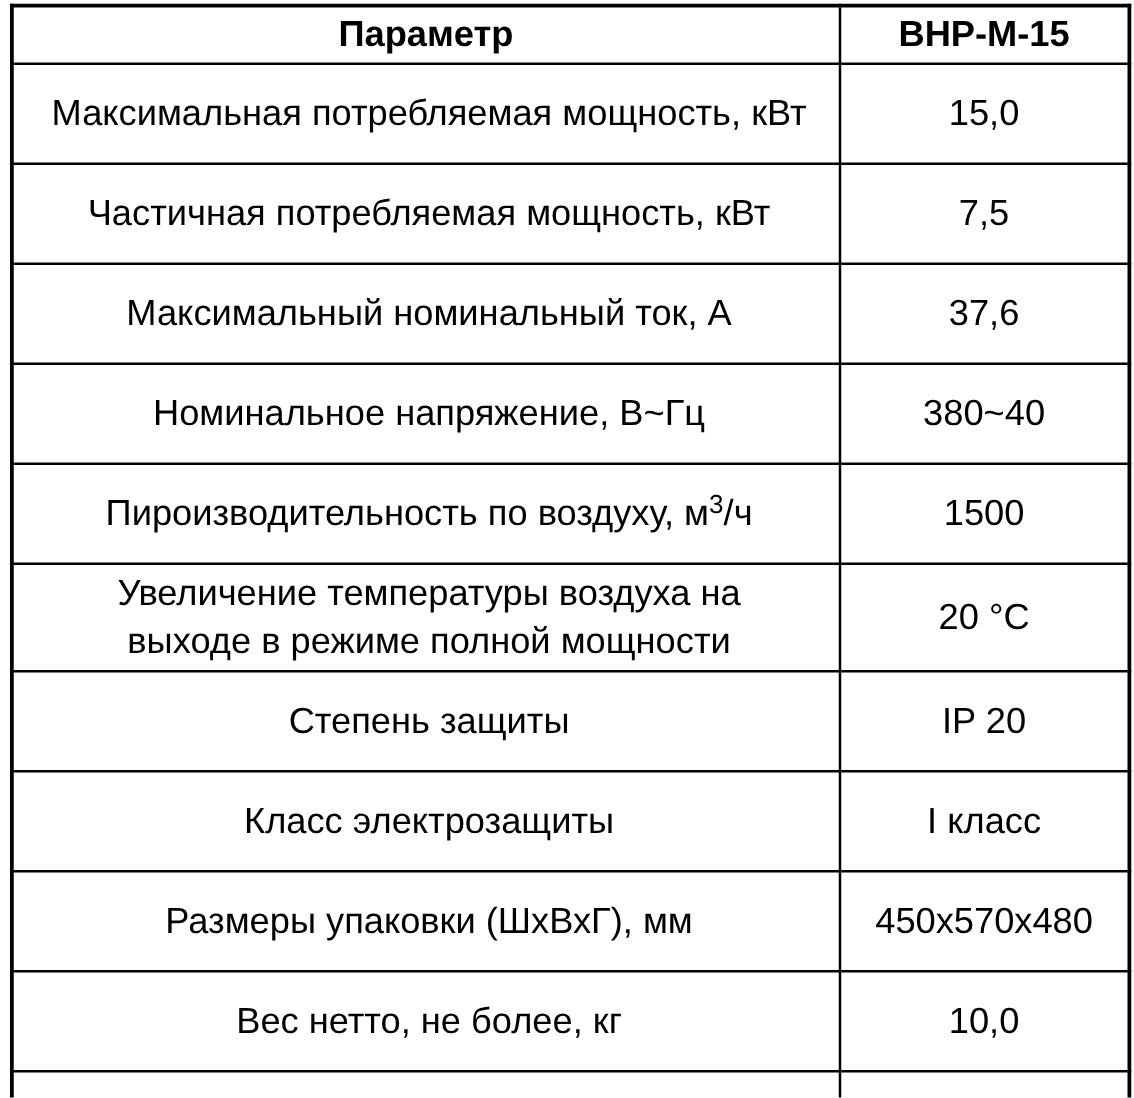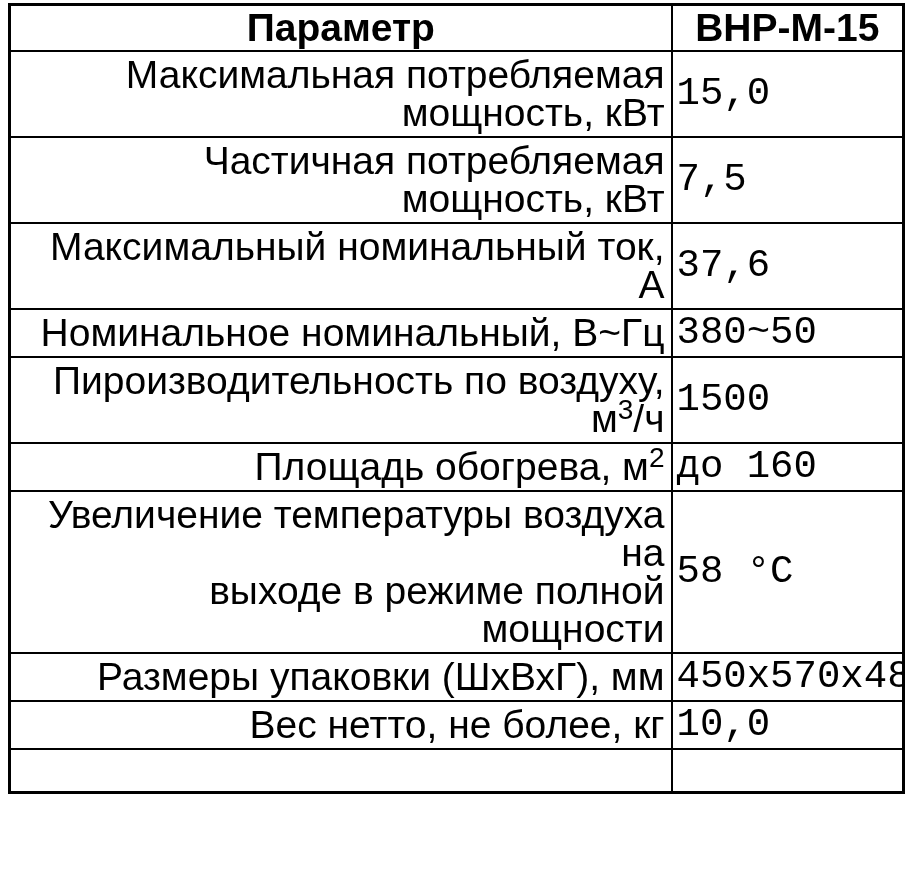--- a/index.html
+++ b/index.html
@@ -23,41 +23,41 @@
     border-collapse: collapse;
     table-layout: fixed;
     margin: 3px 0 0 8px;
     width: 894px;
     border: 3px solid #000000;
   }
   col.c-param { width: 662px; }
   col.c-value { width: 232px; }
   th, td {
     border: 2px solid #000000;
-    font-size: 39px;
+    font-size: 29px;
     line-height: 38px;
     vertical-align: middle;
     background: #ffffff;
     overflow: hidden;
   }
   th {
     font-weight: bold;
     text-align: center;
     height: 46px;
     padding: 2px 4px;
   }
   td.param-cell {
-    text-align: right;
+    text-align: center;
     padding: 4px 6px 4px 11px;
     height: 47px;
   }
   td.value-cell {
-    padding: 4px 4px;
+    text-align: center;
+    padding: 20px 4px;
     height: 47px;
-    font-family: Liberation Mono, monospace;
   }
   tr.cut-row td { height: 44px; }
   .sup {
     font-size: 0.72em;
     line-height: 0;
     position: relative;
     top: -0.45em;
   }
 </style>
 </head>
@@ -82,34 +82,38 @@
         </tr>
         <tr>
           <td class="param-cell">Частичная потребляемая мощность, кВт</td>
           <td class="value-cell">7,5</td>
         </tr>
         <tr>
           <td class="param-cell">Максимальный номинальный ток, А</td>
           <td class="value-cell">37,6</td>
         </tr>
         <tr>
-          <td class="param-cell">Номинальное номинальный, В~Гц</td>
-          <td class="value-cell">380~50</td>
+          <td class="param-cell">Номинальное напряжение, В~Гц</td>
+          <td class="value-cell">380~40</td>
         </tr>
         <tr>
           <td class="param-cell">Пироизводительность по воздуху, м<span class="sup">3</span>/ч</td>
           <td class="value-cell">1500</td>
         </tr>
         <tr>
-          <td class="param-cell">Площадь обогрева, м<span class="sup">2</span></td>
-          <td class="value-cell">до 160</td>
+          <td class="param-cell">Увеличение температуры воздуха на<br>выходе в режиме полной мощности</td>
+          <td class="value-cell">20 °C</td>
         </tr>
         <tr>
-          <td class="param-cell">Увеличение температуры воздуха на<br>выходе в режиме полной мощности</td>
-          <td class="value-cell">58 °C</td>
+          <td class="param-cell">Степень защиты</td>
+          <td class="value-cell">IP 20</td>
+        </tr>
+        <tr>
+          <td class="param-cell">Класс электрозащиты</td>
+          <td class="value-cell">I класс</td>
         </tr>
         <tr>
           <td class="param-cell">Размеры упаковки (ШхВхГ), мм</td>
           <td class="value-cell">450x570x480</td>
         </tr>
         <tr>
           <td class="param-cell">Вес нетто, не более, кг</td>
           <td class="value-cell">10,0</td>
         </tr>
         <tr class="cut-row">

